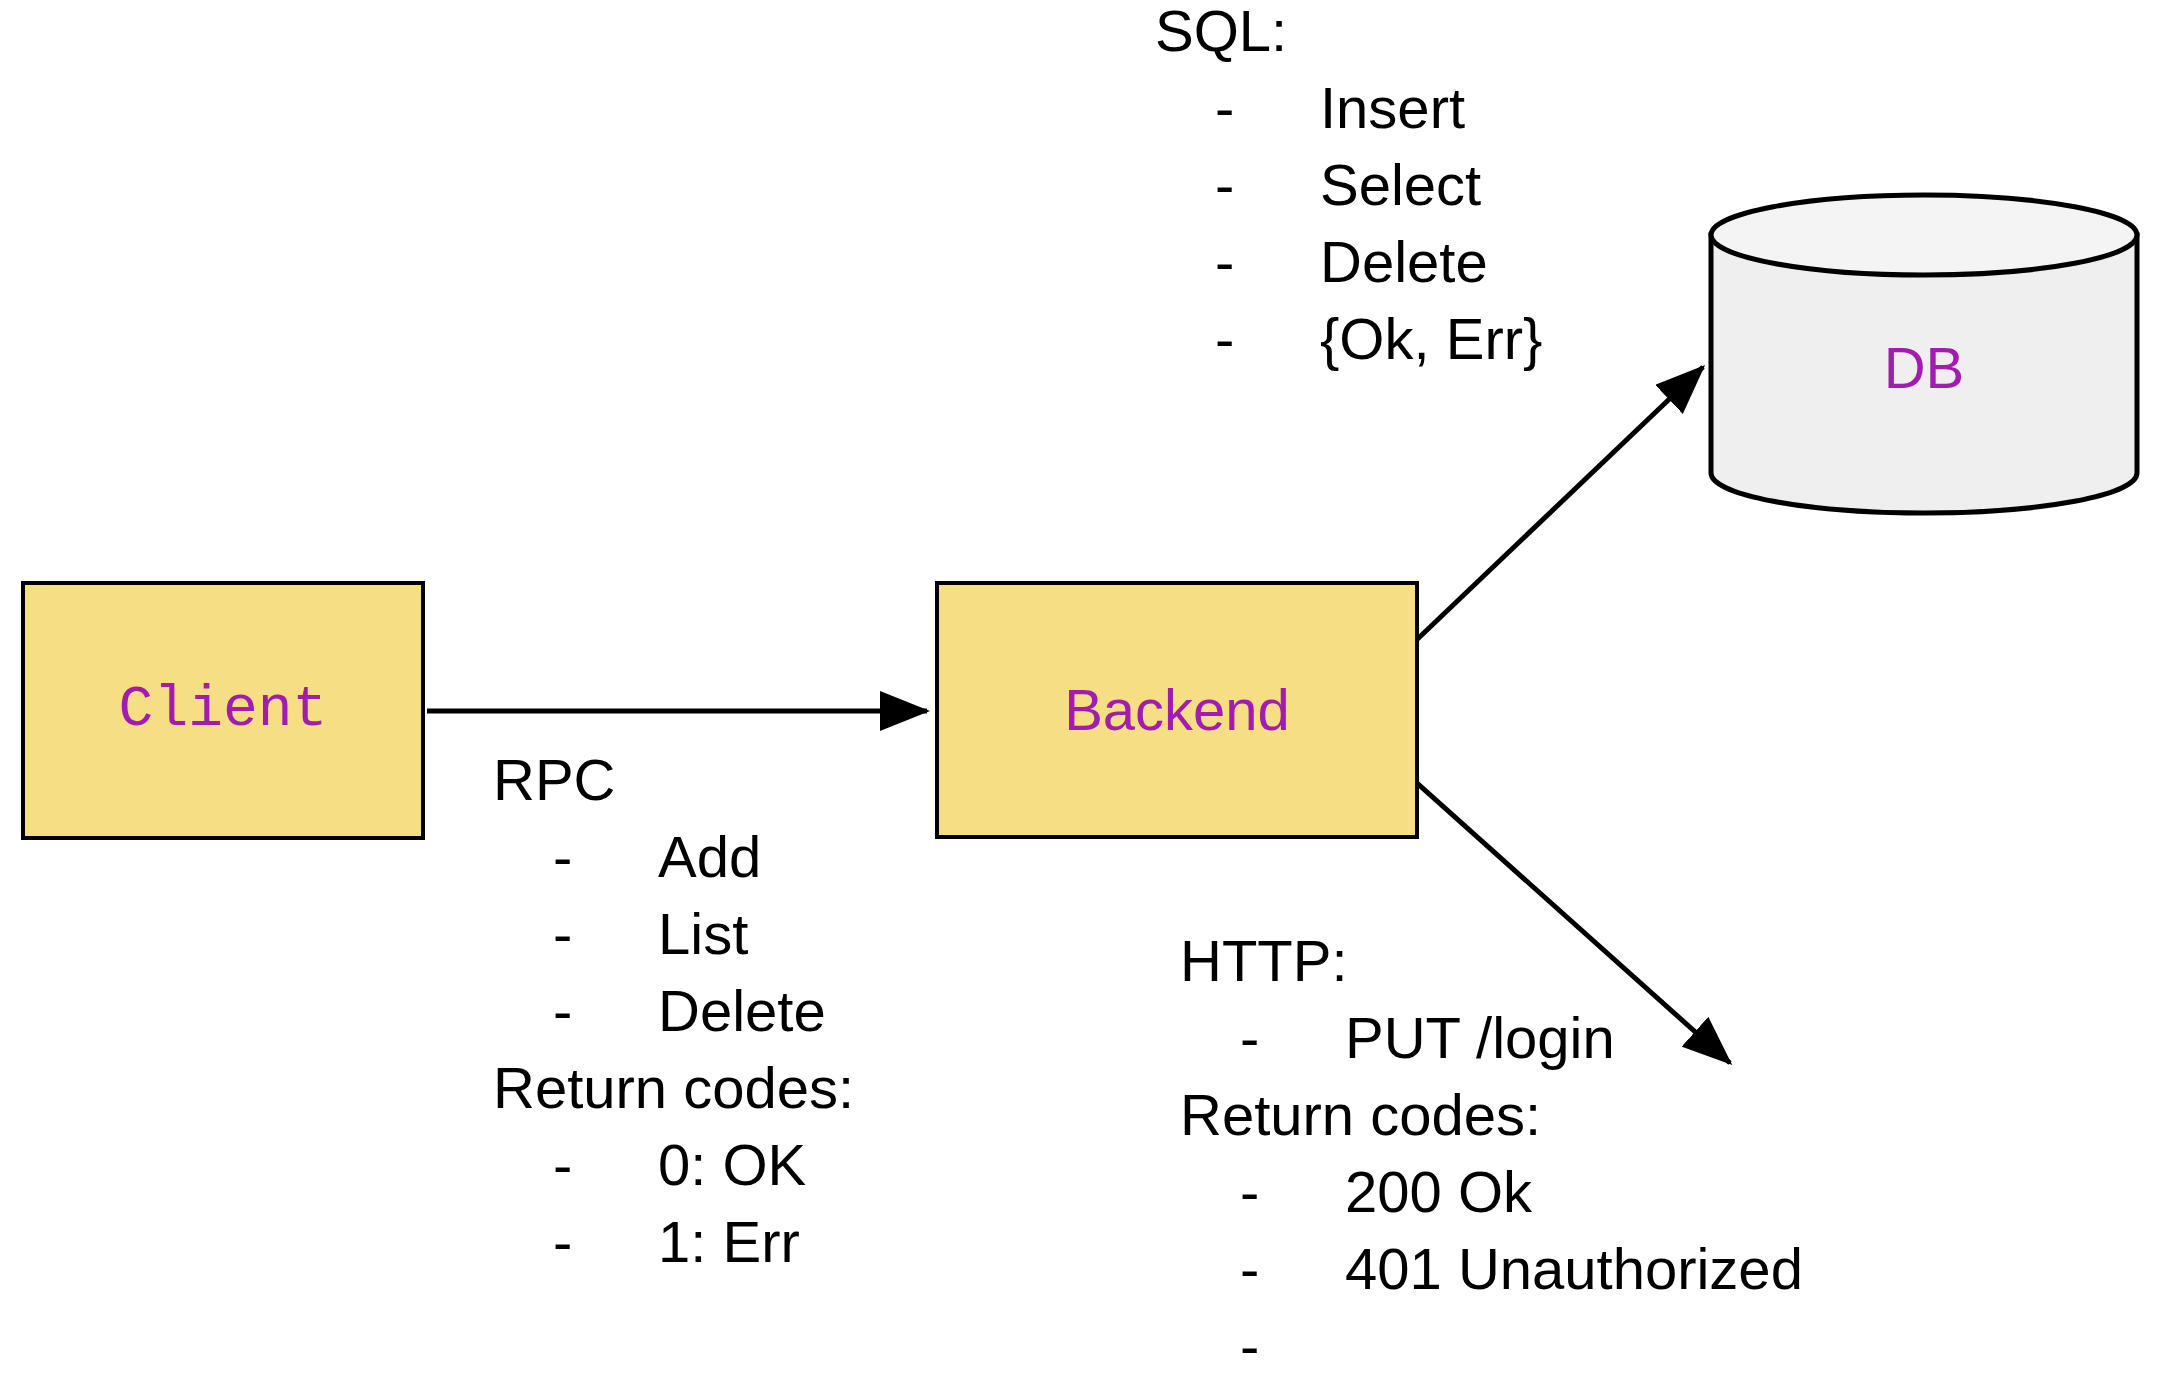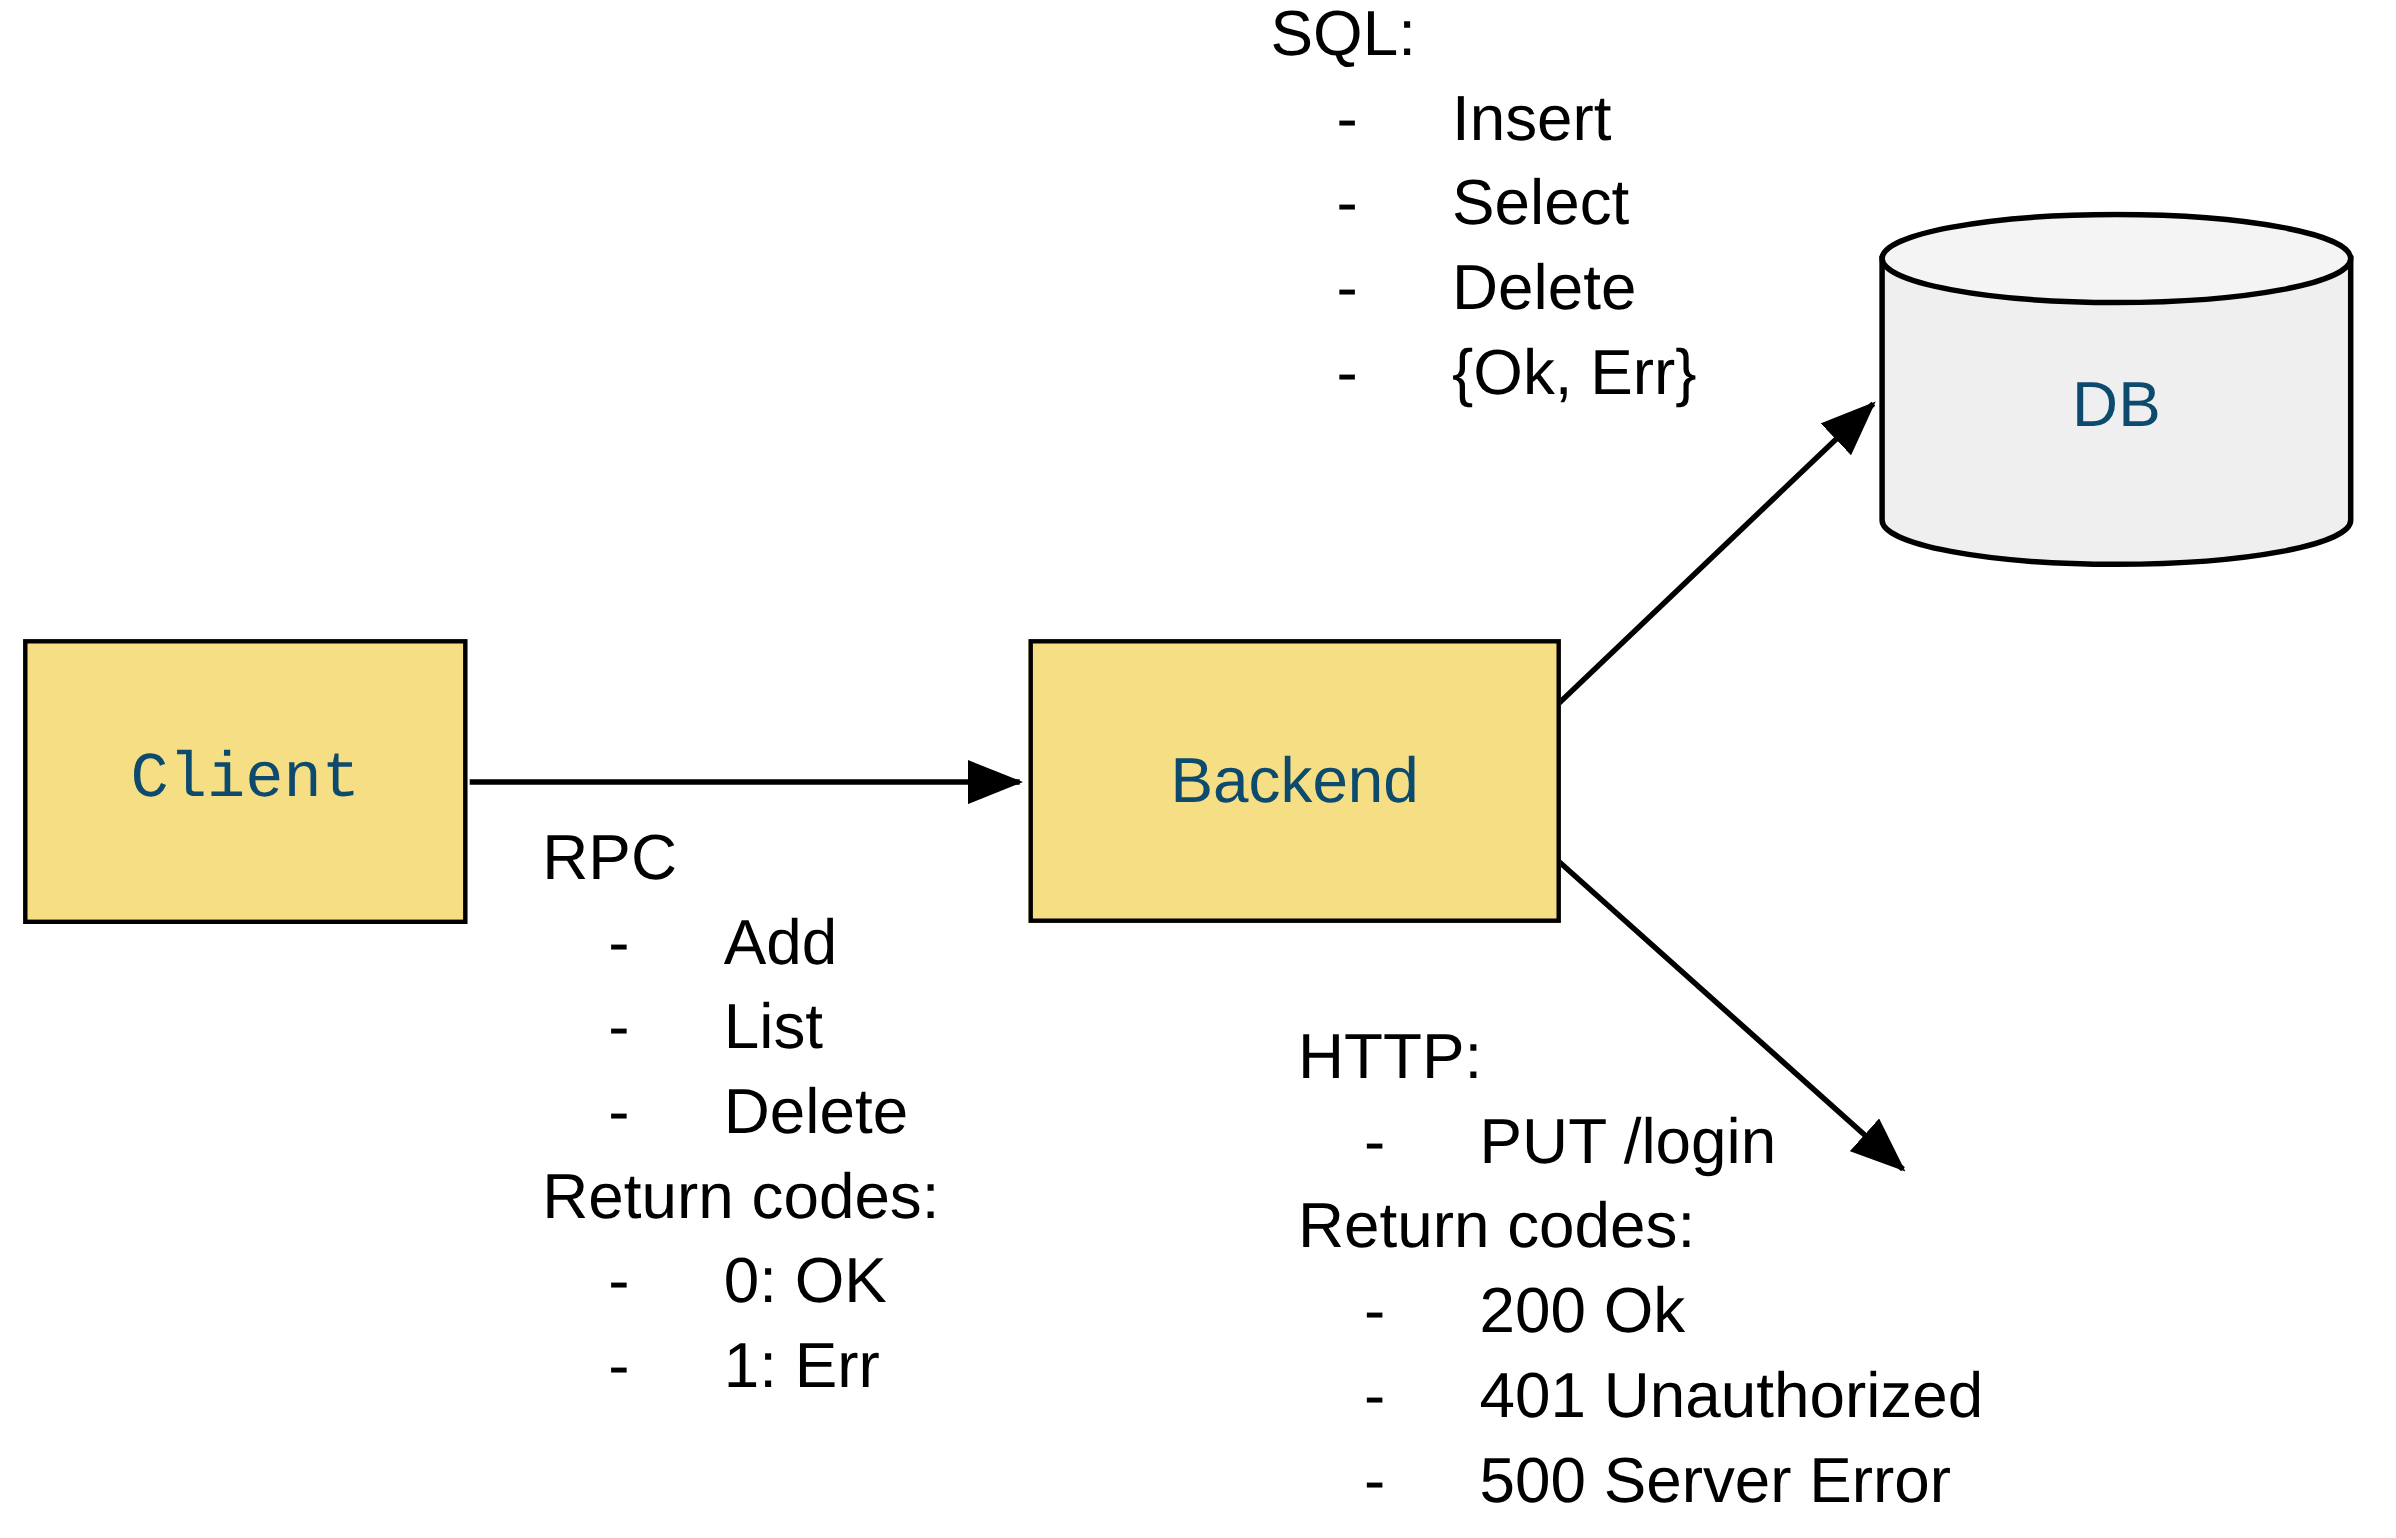--- a/index.html
+++ b/index.html
@@ -21,21 +21,21 @@
   
   .node {
     position: absolute;
     box-sizing: border-box;
     display: flex;
     align-items: center;
     justify-content: center;
     text-align: center;
     line-height: 1.12;
     font-size: 58px;
-    color: #0c4a6e;
+    color: #a21caf;
   }
   .node-rect {
     border: 4px solid #000000;
   }
 
   #node-client {
     left: 21px;  top: 581px;
     width: 404px; height: 259px;
     background: #F5DE84;
     font-family: Liberation Mono, monospace;
@@ -208,17 +208,16 @@
     <span class="li">
       <span class="dash">-</span>
       <span>200 Ok</span>
     </span>
     <span class="li">
       <span class="dash">-</span>
       <span>401 Unauthorized</span>
     </span>
     <span class="li">
       <span class="dash">-</span>
-      <span>500 Server Error</span>
     </span>
   </div>
 
 </div>
 
 </body></html>

